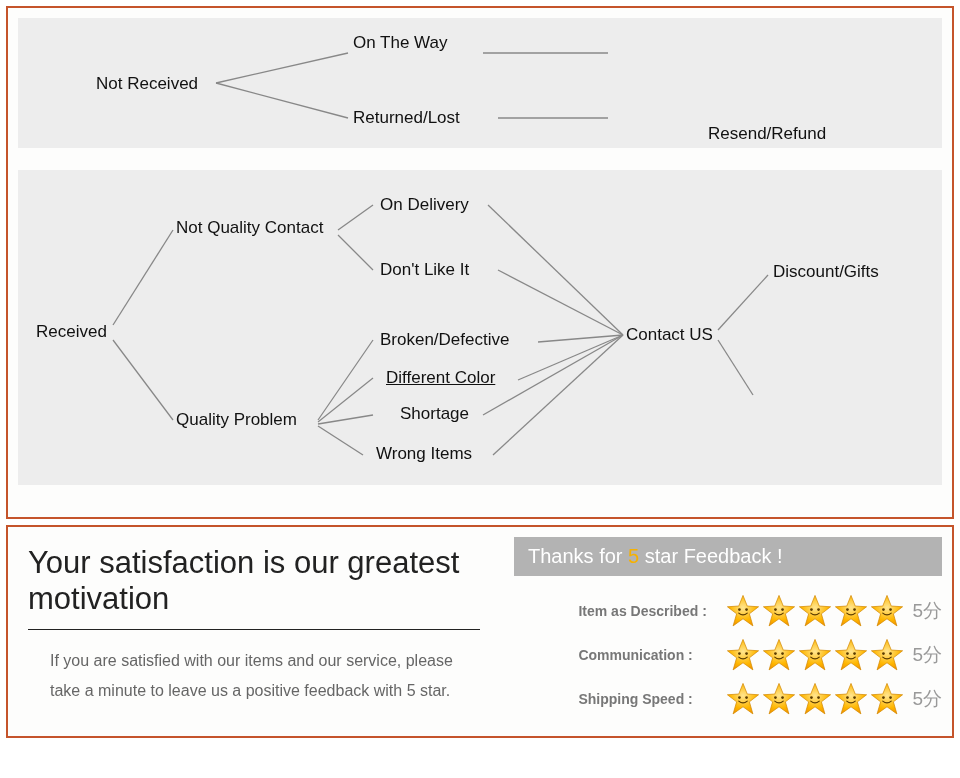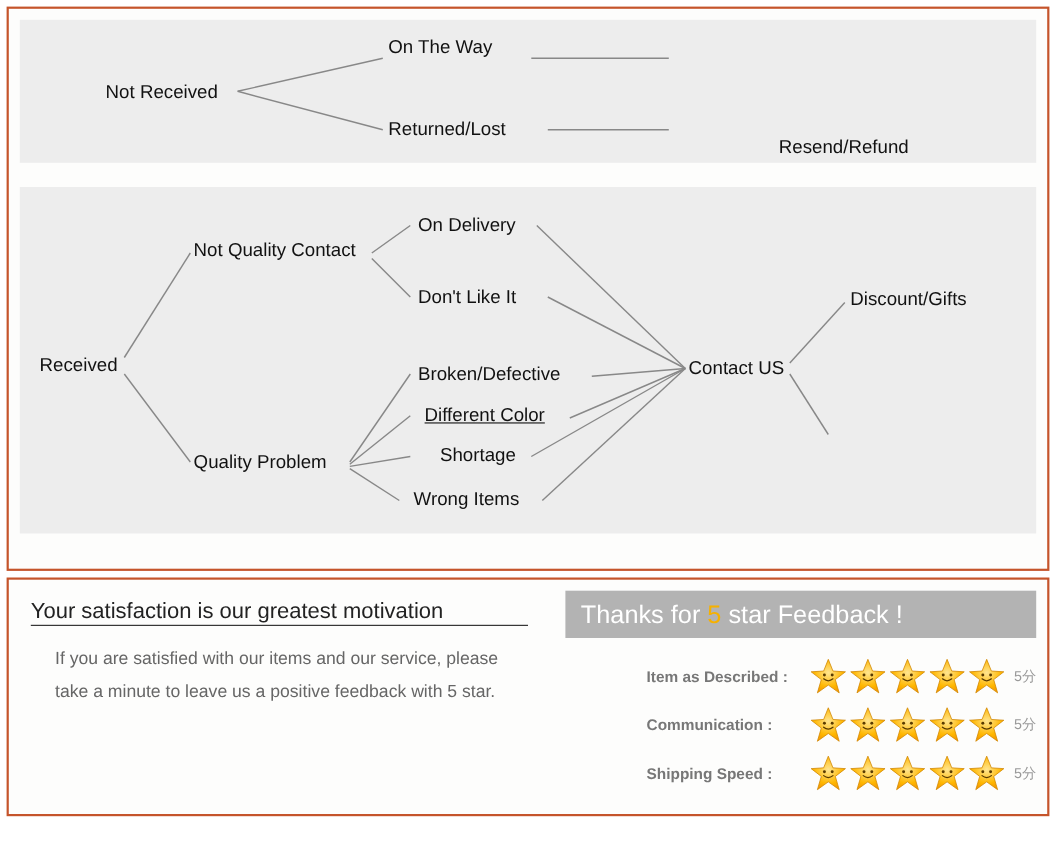--- a/index.html
+++ b/index.html
@@ -38,53 +38,53 @@
     stroke: #888;
     stroke-width: 1.3;
   }
   .feedback-box {
     display: flex;
     gap: 30px;
     align-items: flex-start;
   }
   .fb-left { flex: 1; padding: 8px 4px 0 10px; }
   .fb-title {
-    font-size: 20px;
+    font-size: 31px;
     color: #222;
     border-bottom: 1px solid #222;
-    padding-bottom: 0;
+    padding-bottom: 12px;
     margin-bottom: 16px;
   }
   .fb-body {
     font-size: 16px;
     color: #666;
     line-height: 1.9;
     margin-left: 22px;
   }
   .fb-right { width: 428px; }
   .thanks-banner {
     background: #b3b3b3;
     color: #fff;
-    font-size: 23px;
+    font-size: 20px;
     padding: 8px 14px;
     margin-bottom: 18px;
     white-space: nowrap;
   }
   .thanks-banner .five { color: #f6b100; }
   .rating-row {
     display: flex;
     align-items: center;
     margin-bottom: 10px;
     font-size: 14px;
     color: #777;
     justify-content: flex-end;
   }
   .rating-label { margin-right: 8px; min-width: 140px; text-align: left; font-weight: bold; }
   .stars { display: flex; gap: 2px; margin-right: 6px; }
-  .score { font-size: 13px; color: #999; margin-left: 2px; }
+  .score { font-size: 19px; color: #999; margin-left: 2px; }
   .star-icon svg { width: 34px; height: 34px; display: block; }
 </style>
 </head>
 <body>
 
 <div class="outer-box">
 
   <div id="panel-1" class="diagram-box">
     <svg class="connector">
       <line x1="198" y1="65" x2="330" y2="35"></line>

